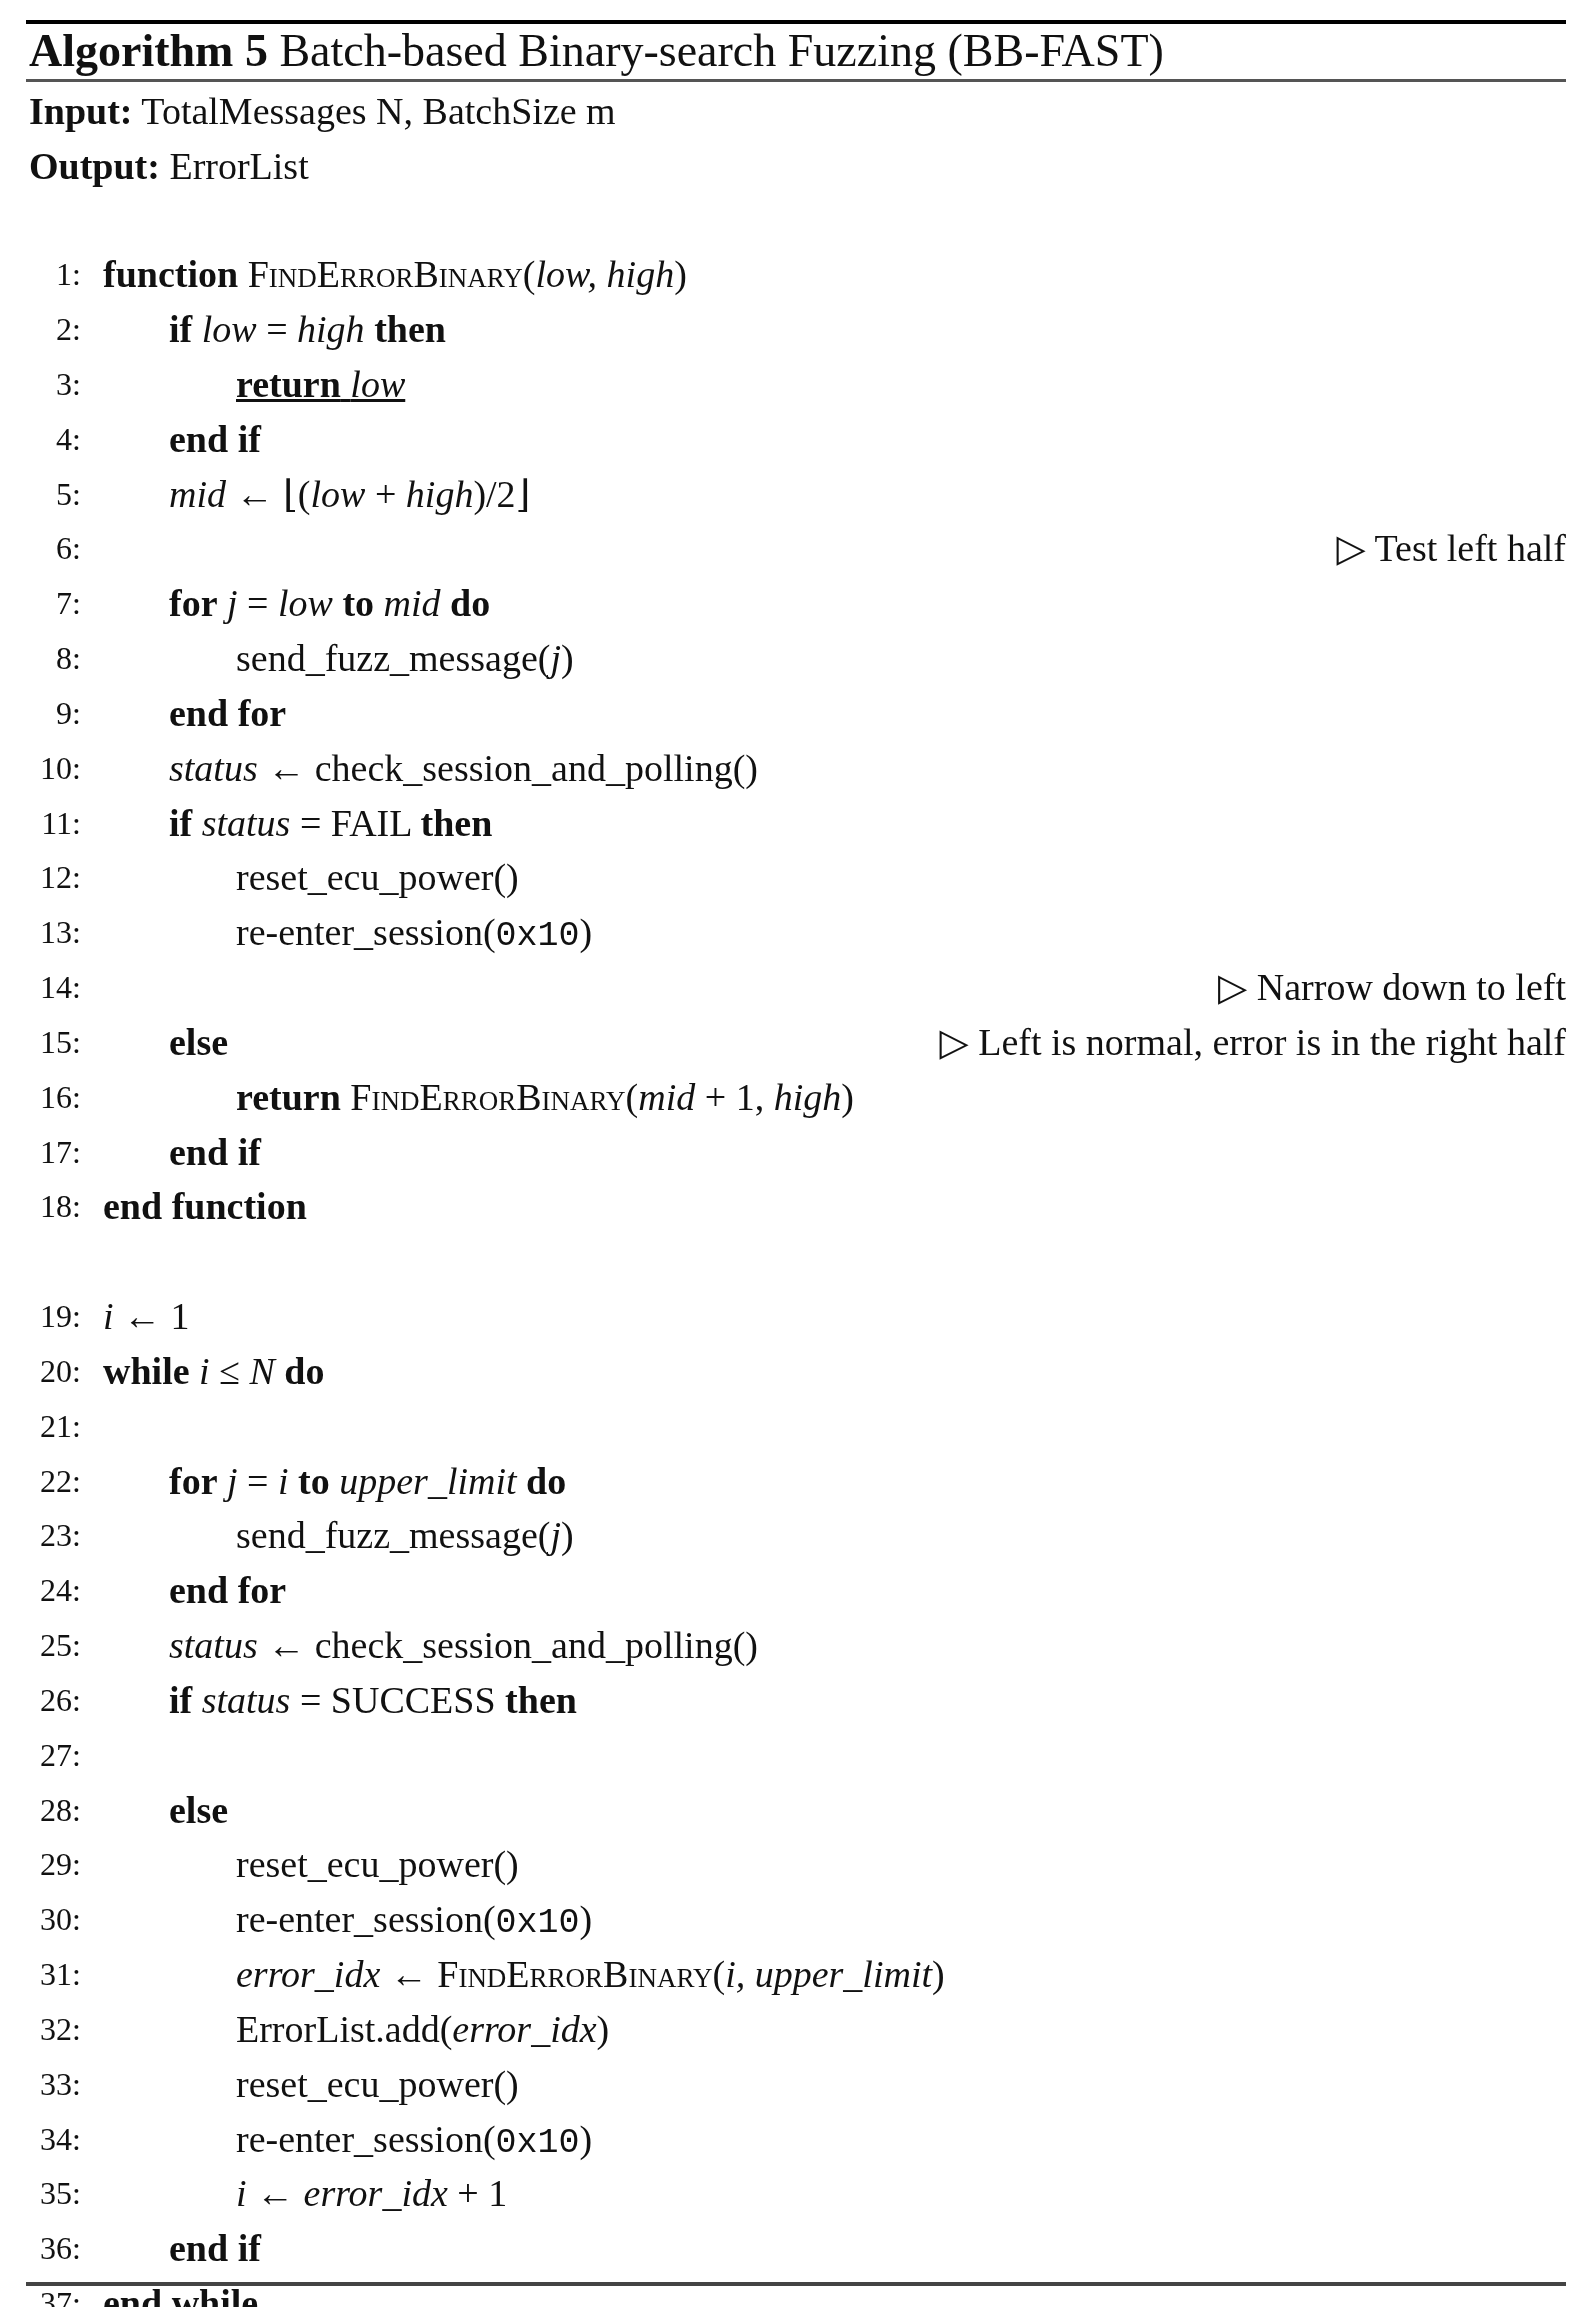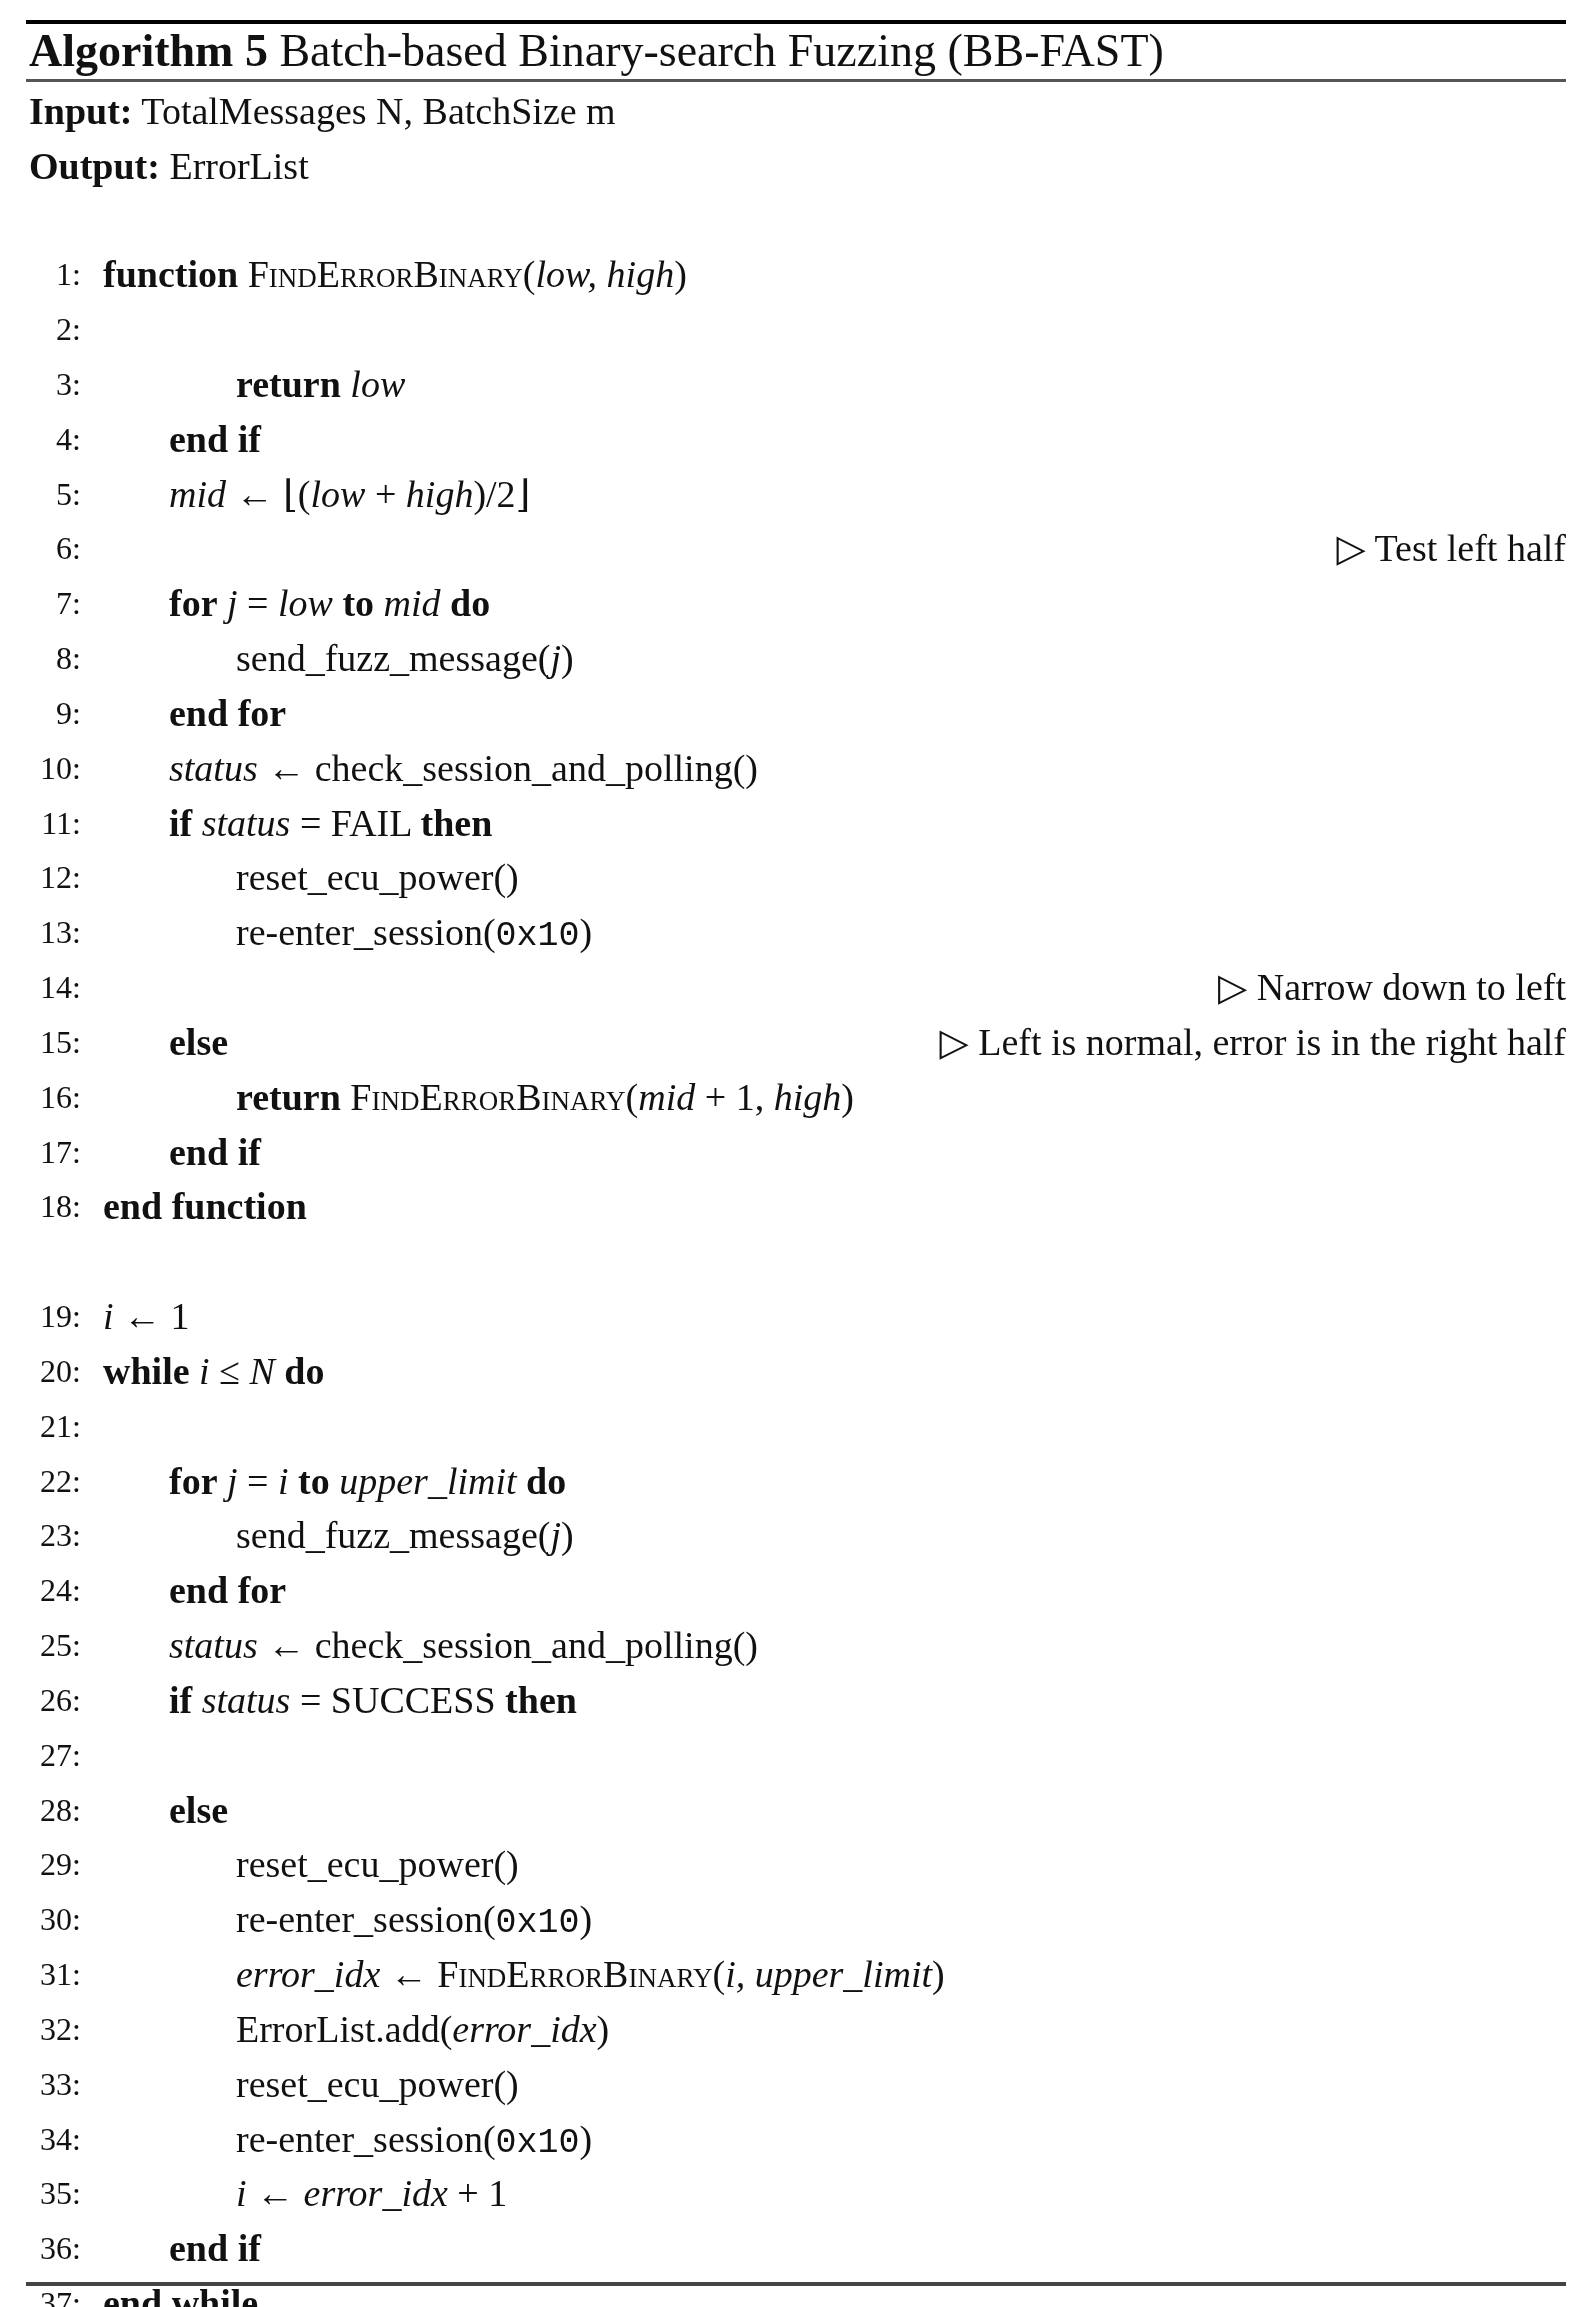--- a/index.html
+++ b/index.html
@@ -39,24 +39,25 @@
   <span>ErrorList</span>
 </div>
 
 <div id="lines">
     <div class="line" style="top: 247px;">
       <span class="ln">1:</span>
       <span class="code" style="left: 103px;"><span class="b">function</span> <span class="sc">FindErrorBinary</span>(<span class="i">low, high</span>)</span>
     </div>
     <div class="line" style="top: 302px;">
       <span class="ln">2:</span>
+      <span class="code" style="left: 169px;"><span class="b">if</span> <span class="i">low</span> = <span class="i">high</span> <span class="b">then</span></span>
     </div>
     <div class="line" style="top: 357px;">
       <span class="ln">3:</span>
-      <span class="code" style="left: 236px;"><span class="b">return</span> <span class="i">low</span></span>
+      <span class="code" style="left: 236px; text-decoration: underline;"><span class="b">return</span> <span class="i">low</span></span>
     </div>
     <div class="line" style="top: 412px;">
       <span class="ln">4:</span>
       <span class="code" style="left: 169px;"><span class="b">end if</span></span>
     </div>
     <div class="line" style="top: 467px;">
       <span class="ln">5:</span>
       <span class="code" style="left: 169px;"><span class="i">mid</span> ← ⌊(<span class="i">low</span> + <span class="i">high</span>)/2⌋</span>
     </div>
     <div class="line" style="top: 521px;">

